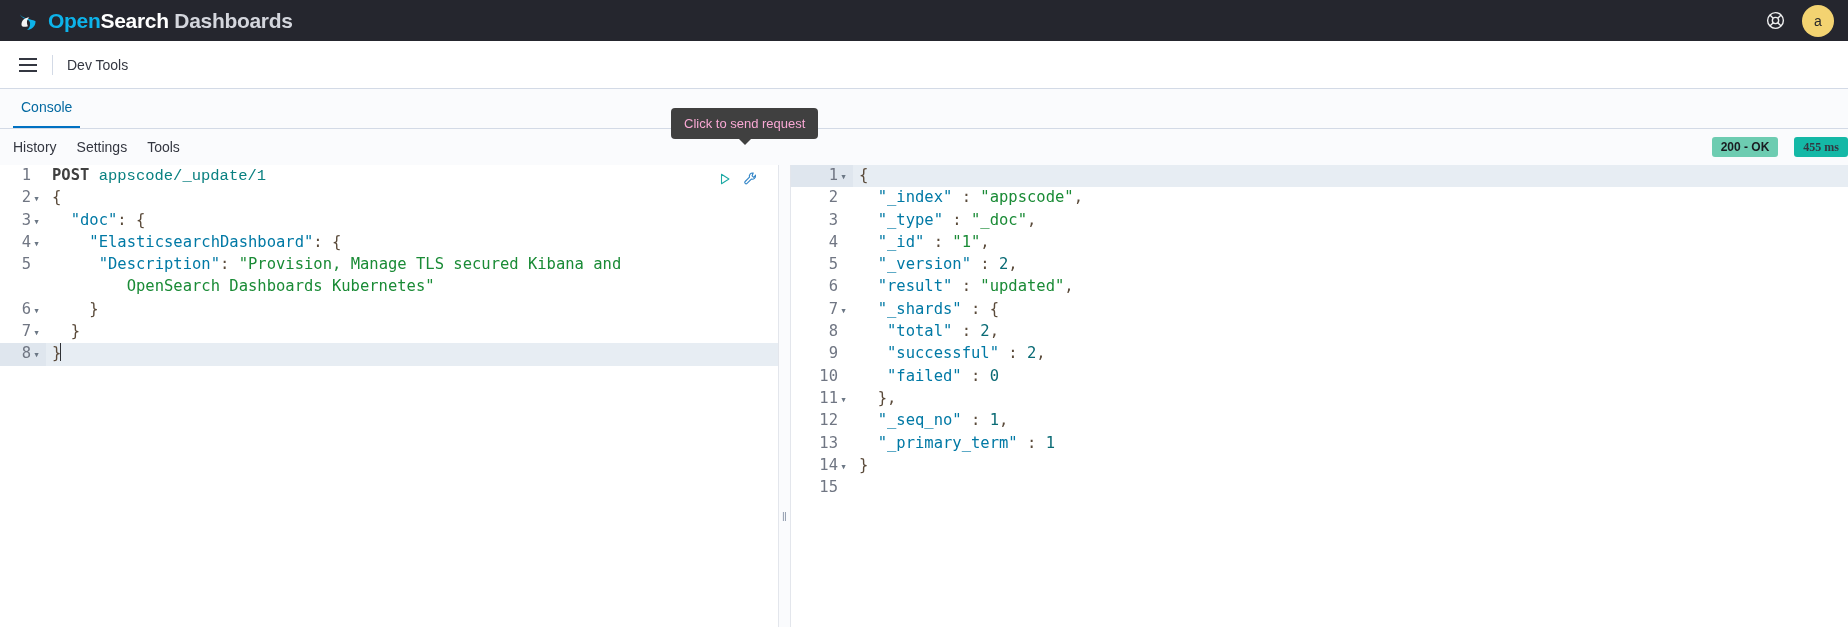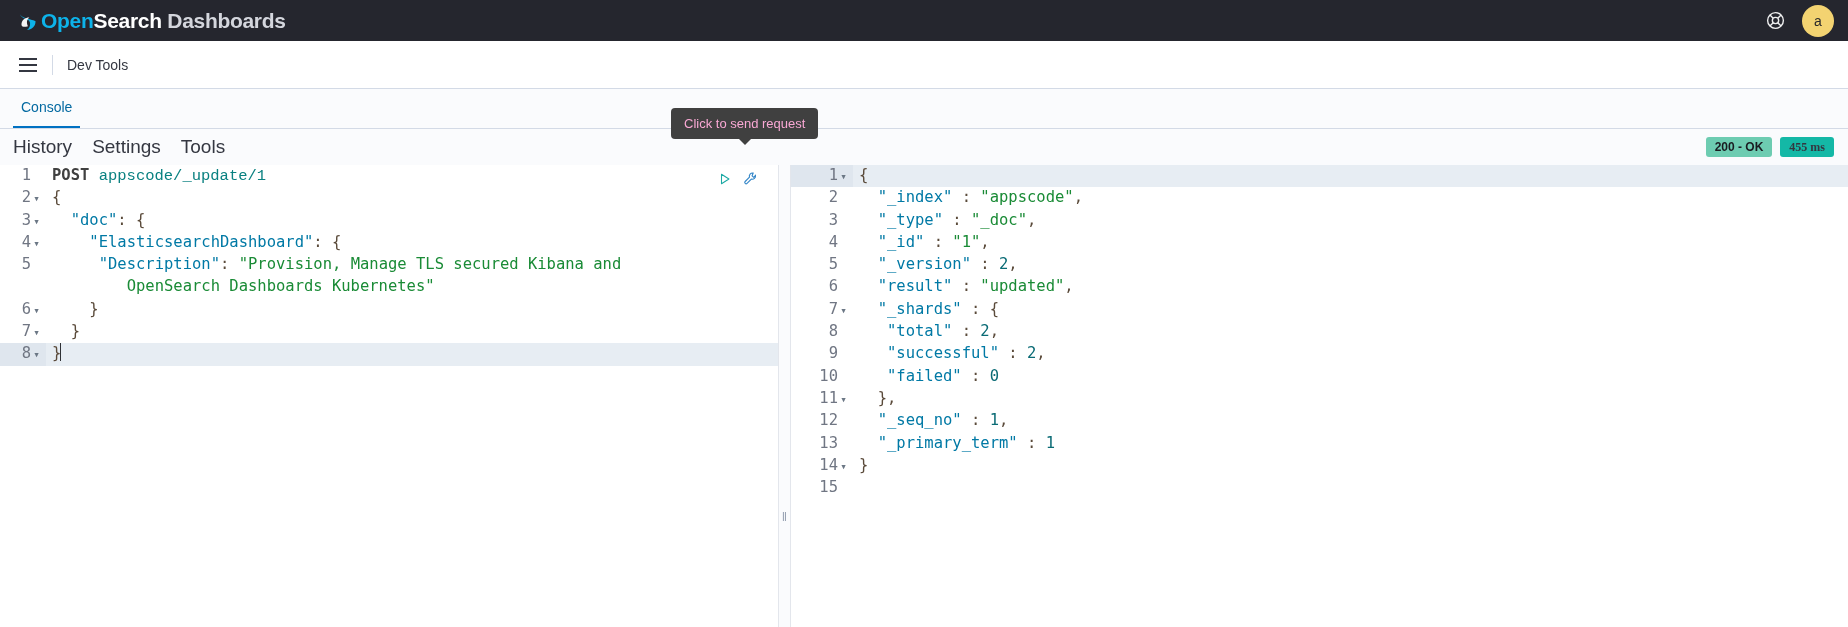--- a/index.html
+++ b/index.html
@@ -10,21 +10,21 @@
     overflow: hidden;
   }
 
   
   .top-header {
     height: 41px; background: #25262e;
     display: flex; align-items: center;
     padding: 0 14px 0 16px;
     position: relative;
   }
-  .brand { display: flex; align-items: center; }
+  .brand { display: flex; align-items: center; gap: 7px; }
   .brand-logo { width: 25px; height: 25px; flex: 0 0 25px; }
   .brand-text {
     font-size: 21px; font-weight: bold; letter-spacing: -0.3px;
     white-space: nowrap;
   }
   .brand-open { color: #0db3ea; }
   .brand-search { color: #ffffff; }
   .brand-dash { color: #d4d6dd; }
   .header-right {
     margin-left: auto; display: flex; align-items: center; gap: 16px;
@@ -62,25 +62,25 @@
     border-bottom: 2px solid #0071c2; cursor: pointer; font-weight: 400;
   }
 
   
   .toolbar {
     height: 36px; background: #fafbfd;
     display: flex; align-items: center; padding-left: 13px;
     position: relative;
   }
   .tool-link {
-    font-size: 19px; color: #343741; margin-right: 20px; cursor: pointer;
+    font-size: 14px; color: #343741; margin-right: 20px; cursor: pointer;
   }
   .badges {
     margin-left: auto; display: flex; align-items: center;
-    gap: 8px; padding-right: 14px;
+    gap: 16px; 
   }
   .badge {
     font-size: 12px; font-weight: bold; border-radius: 3px;
     padding: 3px 9px; line-height: 14px; white-space: nowrap;
   }
   .badge-ok { background: #6dccb1; color: #1a1c21; }
   .badge-ms { background: #14b8a6; color: #343741; font-family: Liberation Serif, serif; }
 
   
   .tooltip {

